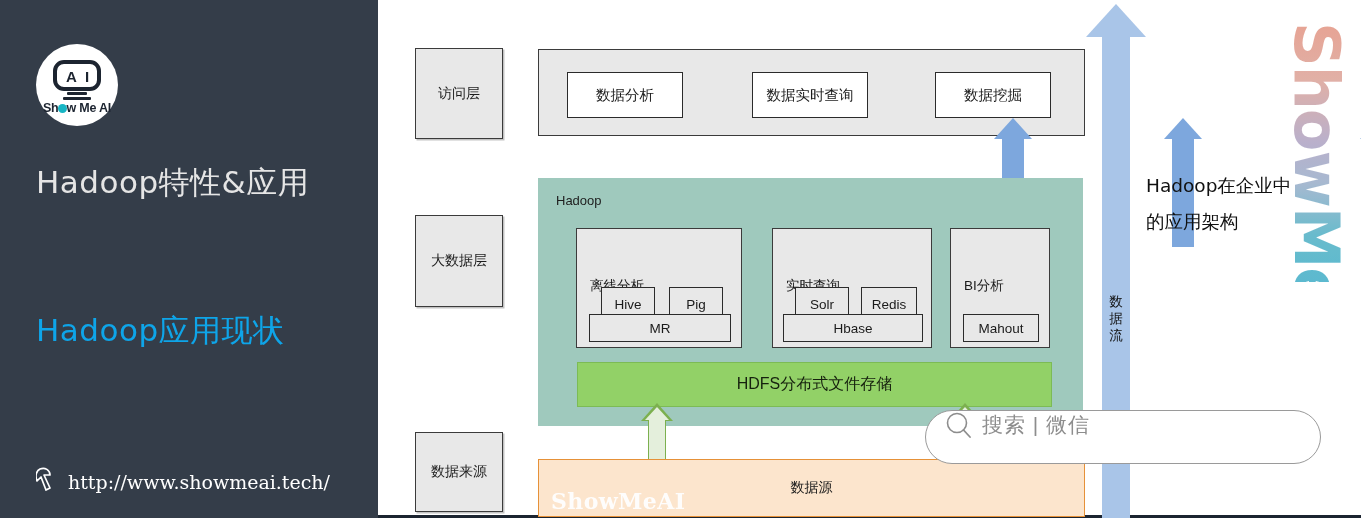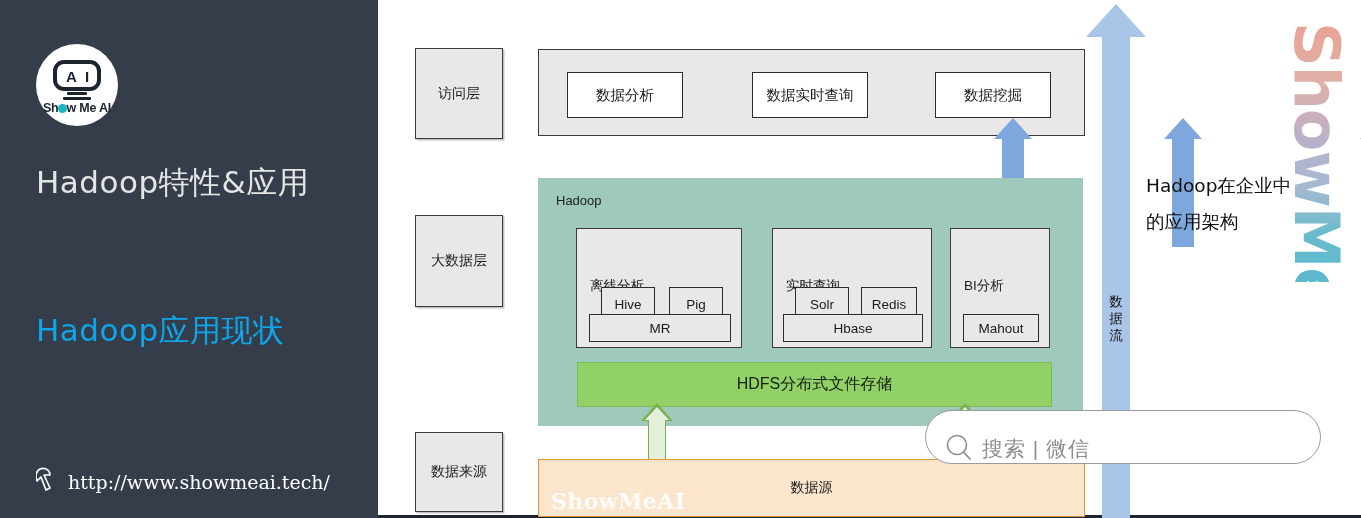--- a/index.html
+++ b/index.html
@@ -110,21 +110,21 @@
               transform:rotate(90deg);transform-origin:50% 50%;
               font-size:62px;font-weight:bold;letter-spacing:-1px;
               font-family:"DejaVu Sans",sans-serif;
               background:linear-gradient(90deg,#e08a76 0%,#d99a8e 22%,#a79abd 46%,#8fa6c4 62%,#3fa9bf 82%,#2fa6c2 100%);
               -webkit-background-clip:text;background-clip:text;color:transparent;
               opacity:.78;text-align:center;line-height:260px;}
 
   
   #pill{position:absolute;left:925px;top:410px;width:396px;height:54px;
         background:#ffffff;border:1.6px solid #9a9a9a;border-radius:27px;
-        display:flex;align-items:flex-end;padding-left:18px;box-sizing:border-box;gap:8px;}
+        display:flex;align-items:flex-start;padding-left:18px;box-sizing:border-box;gap:8px;}
   #pill-search{font-size:21px;color:#8d8d8d;letter-spacing:1px;}
   #pill-brand{font-size:22px;color:#111;font-weight:bold;margin-left:6px;}
 </style>
 </head>
 <body>
 
 <div id="root">
 
   <div id="left-panel">
 

